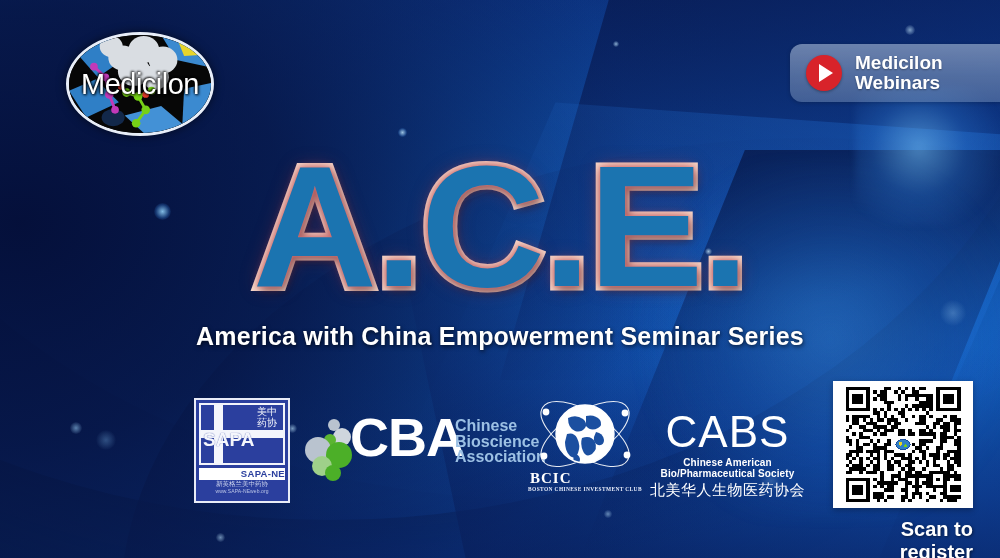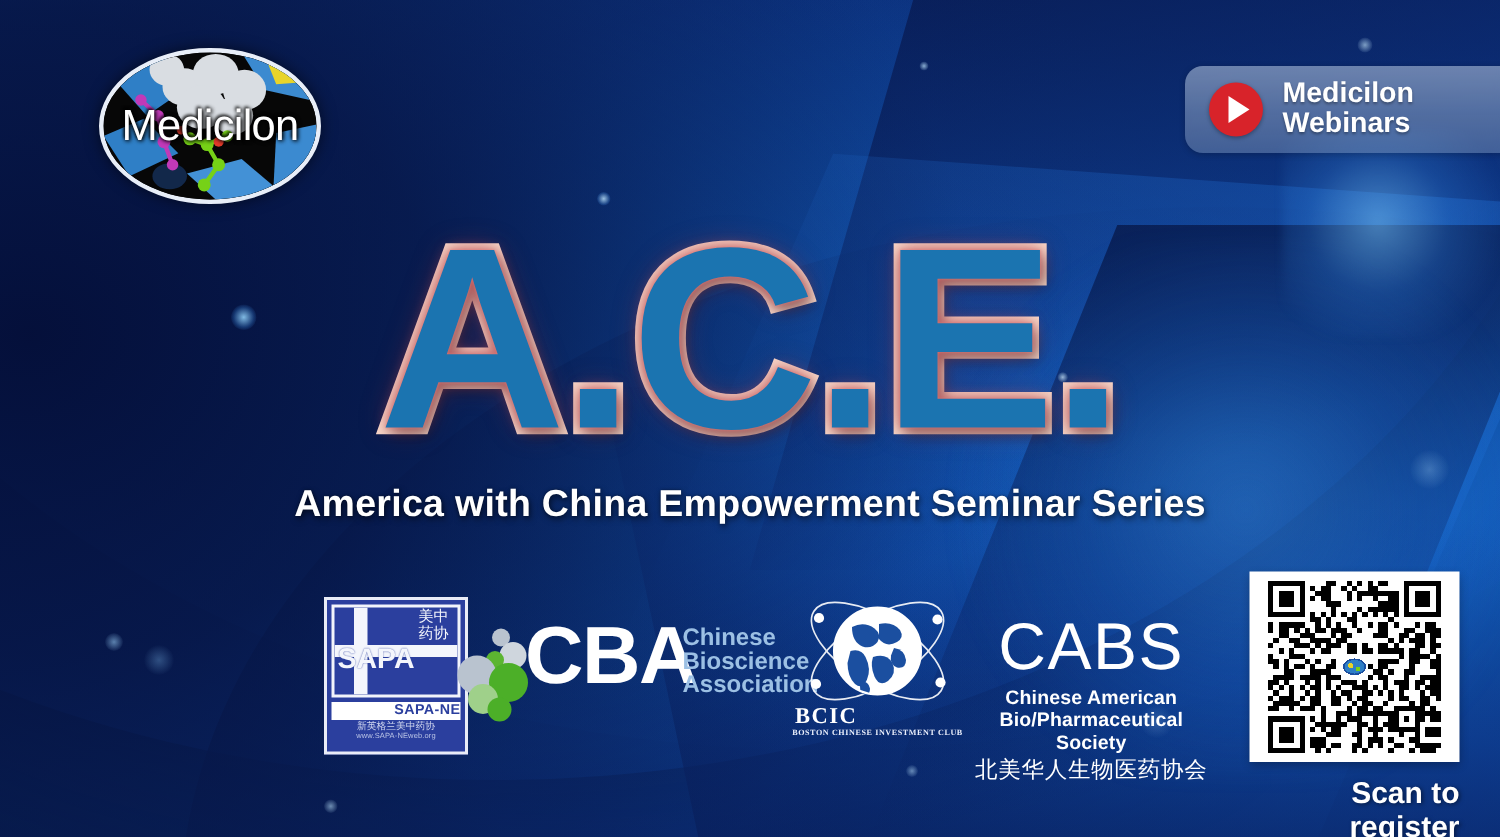--- a/index.html
+++ b/index.html
@@ -184,21 +184,21 @@
   }
 
   
   .sponsors {
     position:absolute; left:190px; top:392px;
     width:620px; height:120px;
   }
 
   
   .sapa {
-    position:absolute; left:26px; top:6px;
+    position:absolute; left:4px; top:6px;
     width:96px; height:105px;
     background:#2b3f9e;
     border:2px solid #e9ecf7;
     padding:3px;
   }
   .sapa-top {
     position:relative;
     height:62px;
     background:#2b3f9e;
     border:2px solid #f2f4fb;
@@ -275,21 +275,21 @@
   
   .cabs { position:absolute; left:455px; top:18px; width:165px; height:80px; }
   .cabs-letters {
     color:#ffffff; font-size:44px; font-weight:400;
     letter-spacing:1px; line-height:1;
     font-family:"Liberation Sans", sans-serif;
     text-align:center;
   }
   .cabs-tag {
     margin-top:3px; text-align:center;
-    color:#ffffff; font-size:13px; font-weight:bold;
+    color:#ffffff; font-size:10px; font-weight:bold;
     letter-spacing:0.1px;
   }
   .cabs-cn {
     margin-top:2px; text-align:center;
     color:#ffffff; font-size:15px; letter-spacing:0.5px;
     font-family:"DejaVu Sans", sans-serif;
   }
 
   
   .qr-block { position:absolute; left:833px; top:381px; width:140px; height:168px; }

